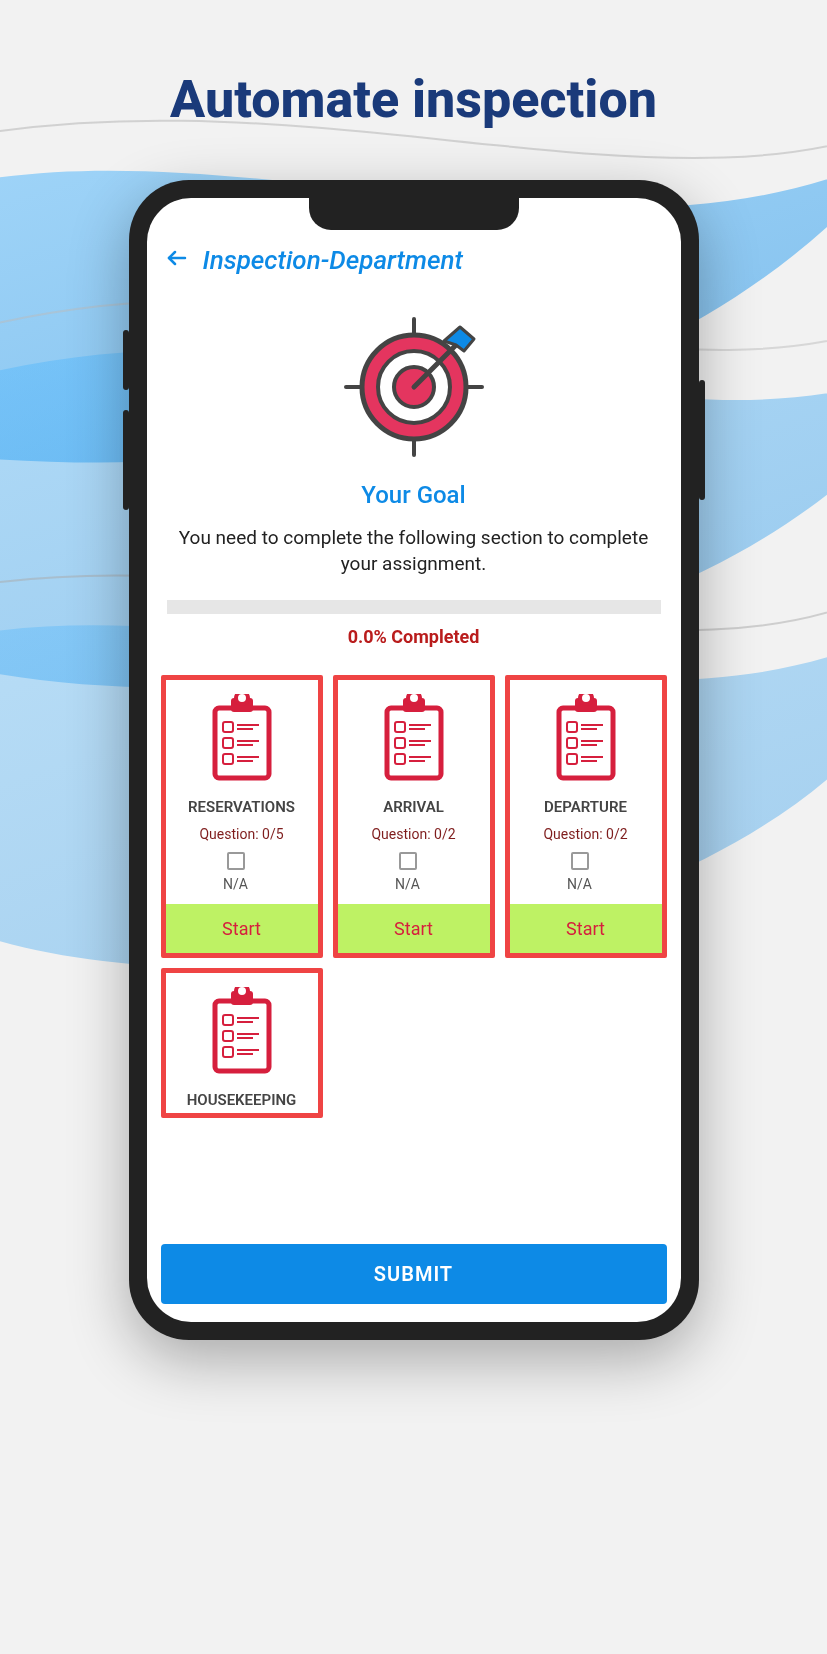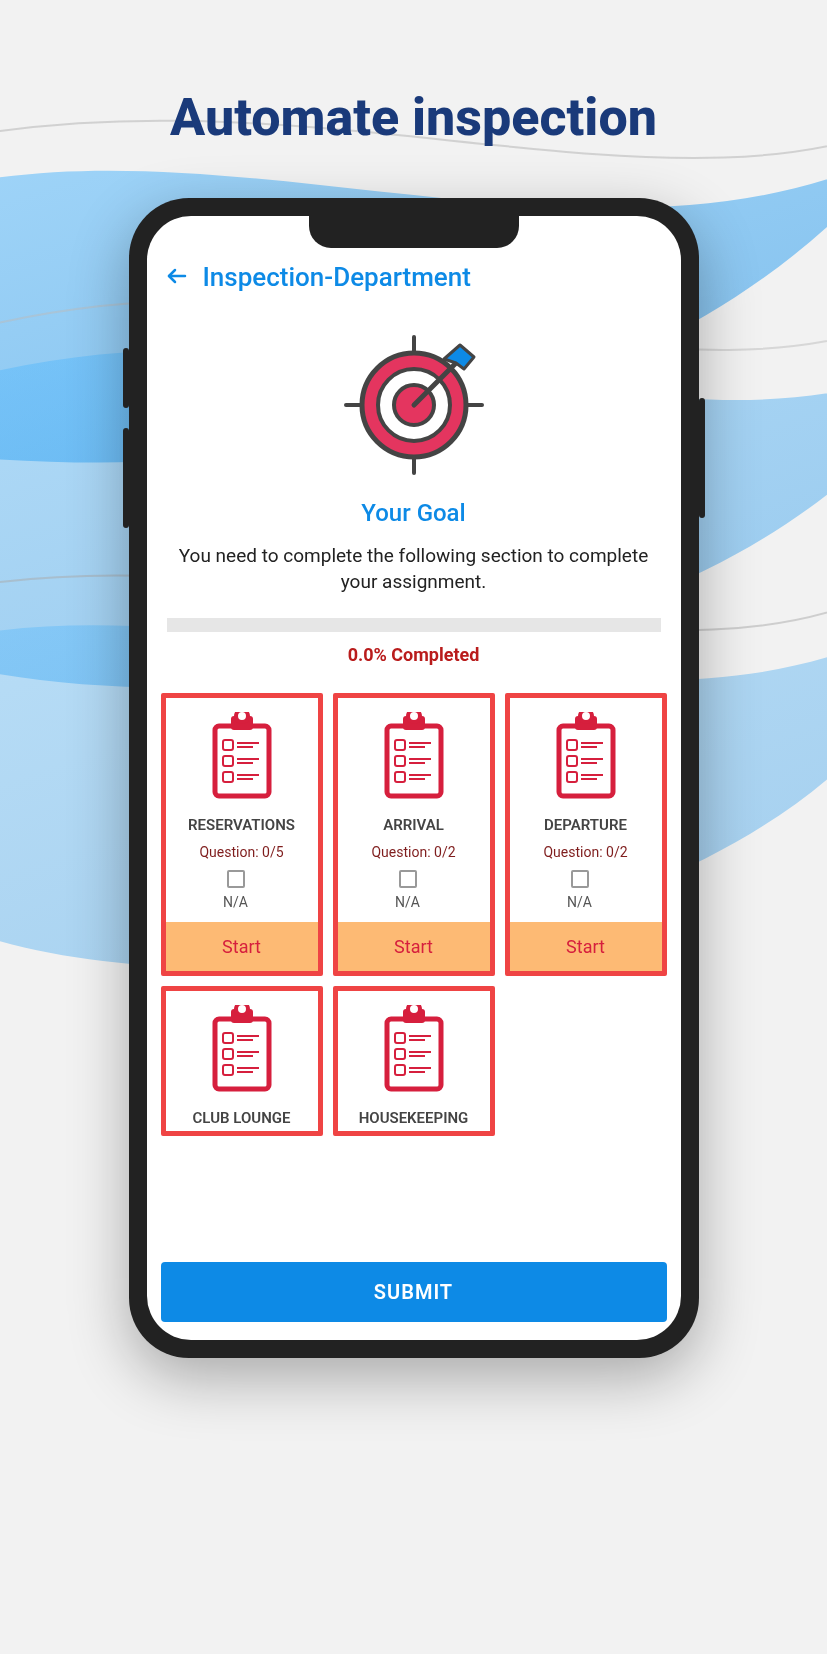--- a/index.html
+++ b/index.html
@@ -19,21 +19,21 @@
 }
 
 .hero-title {
   position: relative;
   z-index: 1;
   text-align: center;
   color: #1a3a7a;
   font-weight: 800;
   font-size: 52px;
   line-height: 1.15;
-  padding-top: 88px;
+  padding-top: 70px;
 }
 
 .phone {
   position: relative;
   z-index: 2;
   width: 570px;
   height: 1160px;
   margin: 50px auto 0;
   background: #222;
   border-radius: 60px;
@@ -68,22 +68,24 @@
   transform: translateX(-50%);
   width: 210px;
   height: 32px;
   background: #222;
   border-radius: 0 0 22px 22px;
   z-index: 10;
 }
 
 .app-header {
   display: flex;
+  align-items: center;
   padding: 46px 18px 10px;
   gap: 14px;
+  font-style: italic;
 }
 .back-arrow {
   color: #0d8ae6;
   font-size: 28px;
   cursor: pointer;
 }
 .app-title {
   color: #0d8ae6;
   font-size: 26px;
   font-weight: 500;
@@ -184,21 +186,21 @@
   cursor: pointer;
 }
 
 .na-label {
   font-size: 14px;
   color: #555;
 }
 
 .card-start {
   width: 100%;
-  background: #fdba74;
+  background: #bef264;
   color: #d61f3d;
   text-align: center;
   padding: 14px 0;
   font-size: 18px;
   cursor: pointer;
 }
 
 .card.partial {
   padding-bottom: 0;
 }
@@ -363,37 +365,20 @@
   <rect x="16" y="28" width="10" height="10" rx="2" fill="none" stroke="#d61f3d" stroke-width="2"></rect>
   <line x1="30" y1="31" x2="52" y2="31" stroke="#d61f3d" stroke-width="2"></line>
   <line x1="30" y1="35" x2="46" y2="35" stroke="#d61f3d" stroke-width="2"></line>
   <rect x="16" y="44" width="10" height="10" rx="2" fill="none" stroke="#d61f3d" stroke-width="2"></rect>
   <line x1="30" y1="47" x2="52" y2="47" stroke="#d61f3d" stroke-width="2"></line>
   <line x1="30" y1="51" x2="46" y2="51" stroke="#d61f3d" stroke-width="2"></line>
   <rect x="16" y="60" width="10" height="10" rx="2" fill="none" stroke="#d61f3d" stroke-width="2"></rect>
   <line x1="30" y1="63" x2="52" y2="63" stroke="#d61f3d" stroke-width="2"></line>
   <line x1="30" y1="67" x2="46" y2="67" stroke="#d61f3d" stroke-width="2"></line>
 </svg>
-            <div class="card-title">CLUB LOUNGE</div>
-          </div>
-          <div class="card partial">
-            <svg class="clipboard-icon" width="70" height="90" viewBox="0 0 70 90">
-  <rect x="8" y="14" width="54" height="70" rx="4" fill="#fff" stroke="#d61f3d" stroke-width="5"></rect>
-  <rect x="24" y="4" width="22" height="14" rx="3" fill="#d61f3d"></rect>
-  <circle cx="35" cy="4" r="6" fill="#fff" stroke="#d61f3d" stroke-width="4"></circle>
-  <rect x="16" y="28" width="10" height="10" rx="2" fill="none" stroke="#d61f3d" stroke-width="2"></rect>
-  <line x1="30" y1="31" x2="52" y2="31" stroke="#d61f3d" stroke-width="2"></line>
-  <line x1="30" y1="35" x2="46" y2="35" stroke="#d61f3d" stroke-width="2"></line>
-  <rect x="16" y="44" width="10" height="10" rx="2" fill="none" stroke="#d61f3d" stroke-width="2"></rect>
-  <line x1="30" y1="47" x2="52" y2="47" stroke="#d61f3d" stroke-width="2"></line>
-  <line x1="30" y1="51" x2="46" y2="51" stroke="#d61f3d" stroke-width="2"></line>
-  <rect x="16" y="60" width="10" height="10" rx="2" fill="none" stroke="#d61f3d" stroke-width="2"></rect>
-  <line x1="30" y1="63" x2="52" y2="63" stroke="#d61f3d" stroke-width="2"></line>
-  <line x1="30" y1="67" x2="46" y2="67" stroke="#d61f3d" stroke-width="2"></line>
-</svg>
             <div class="card-title">HOUSEKEEPING</div>
           </div>
         </div>
     </div>
 
     <div class="submit-bar">
       <div class="submit-btn">SUBMIT</div>
     </div>
 
   </div>

